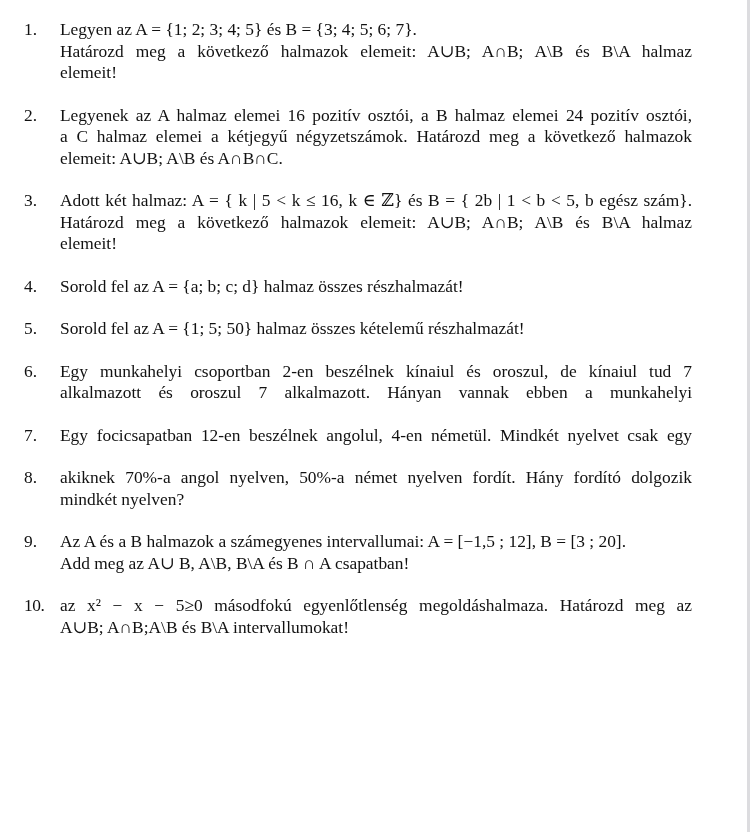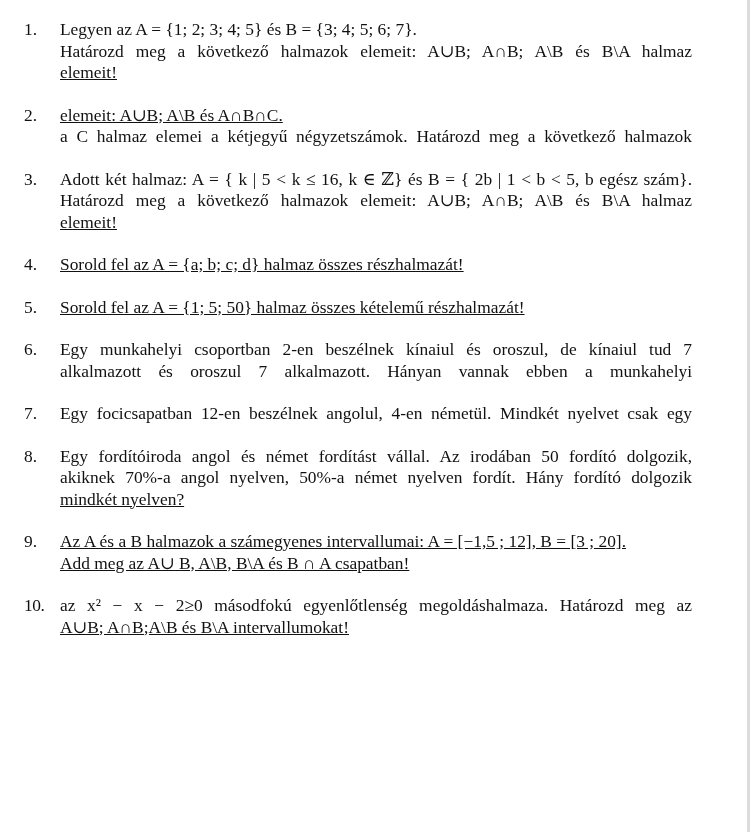--- a/index.html
+++ b/index.html
@@ -22,43 +22,44 @@
     padding-left: 36px;
     font-size: 17.4px;
     line-height: 21.5px;
     text-align: justify;
     margin-bottom: 21px;
   }
   .task .num {
     position: absolute; left: 0; top: 0;
   }
   .task .line { display: block; }
-  .task .line.last { text-align-last: left; text-decoration: underline; }
+  .task .line.last { text-align-last: left; }
   .task .line.full { text-align-last: justify; }
   .t9 { margin-top: 0; }
   .t10 .num { letter-spacing: -0.5px; }
 </style>
 </head>
 <body>
 
 <div class="page-edge"></div>
 
 <div class="doc">
 
   <div class="task t1">
     <span class="num">1.</span>
     <span class="line">Legyen az A = {1; 2; 3; 4; 5} és B = {3; 4; 5; 6; 7}.</span>
     <span class="line full">Határozd meg a következő halmazok elemeit: A∪B; A∩B; A\B és B\A halmaz</span>
     <span class="line last">elemeit!</span>
   </div>
 
   <div class="task t2">
     <span class="num">2.</span>
+    <span class="line full">Legyenek az A halmaz elemei 16 pozitív osztói, a B halmaz elemei 24 pozitív osztói,</span>
+    <span class="line full">a C halmaz elemei a kétjegyű négyzetszámok. Határozd meg a következő halmazok</span>
     <span class="line last">elemeit: A∪B; A\B és A∩B∩C.</span>
-    <span class="line full">a C halmaz elemei a kétjegyű négyzetszámok. Határozd meg a következő halmazok</span>
   </div>
 
   <div class="task t3">
     <span class="num">3.</span>
     <span class="line full">Adott két halmaz: A = { k | 5 &lt; k ≤ 16, k ∈ ℤ} és B = { 2b | 1 &lt; b &lt; 5, b egész szám}.</span>
     <span class="line full">Határozd meg a következő halmazok elemeit: A∪B; A∩B; A\B és B\A halmaz</span>
     <span class="line last">elemeit!</span>
   </div>
 
   <div class="task t4">
@@ -77,30 +78,29 @@
     <span class="line full">alkalmazott és oroszul 7 alkalmazott. Hányan vannak ebben a munkahelyi</span>
   </div>
 
   <div class="task t7">
     <span class="num">7.</span>
     <span class="line full">Egy focicsapatban 12-en beszélnek angolul, 4-en németül. Mindkét nyelvet csak egy</span>
   </div>
 
   <div class="task t8">
     <span class="num">8.</span>
-    <span class="line full">Egy fordítóiroda angol és német fordítást vállal. Az irodában 50 fordító dolgozik,</span>
     <span class="line full">akiknek 70%-a angol nyelven, 50%-a német nyelven fordít. Hány fordító dolgozik</span>
     <span class="line last">mindkét nyelven?</span>
   </div>
 
   <div class="task t9">
     <span class="num">9.</span>
     <span class="line last">Az A és a B halmazok a számegyenes intervallumai: A = [−1,5 ; 12], B = [3 ; 20].</span>
     <span class="line last">Add meg az A∪ B, A\B, B\A és B ∩ A csapatban!</span>
   </div>
 
   <div class="task t10">
     <span class="num">10.</span>
-    <span class="line full">az x² − x − 2≥0 másodfokú egyenlőtlenség megoldáshalmaza. Határozd meg az</span>
+    <span class="line full">az x² − x − 5≥0 másodfokú egyenlőtlenség megoldáshalmaza. Határozd meg az</span>
     <span class="line last">A∪B; A∩B;A\B és B\A intervallumokat!</span>
   </div>
 
 </div>
 
 </body></html>

